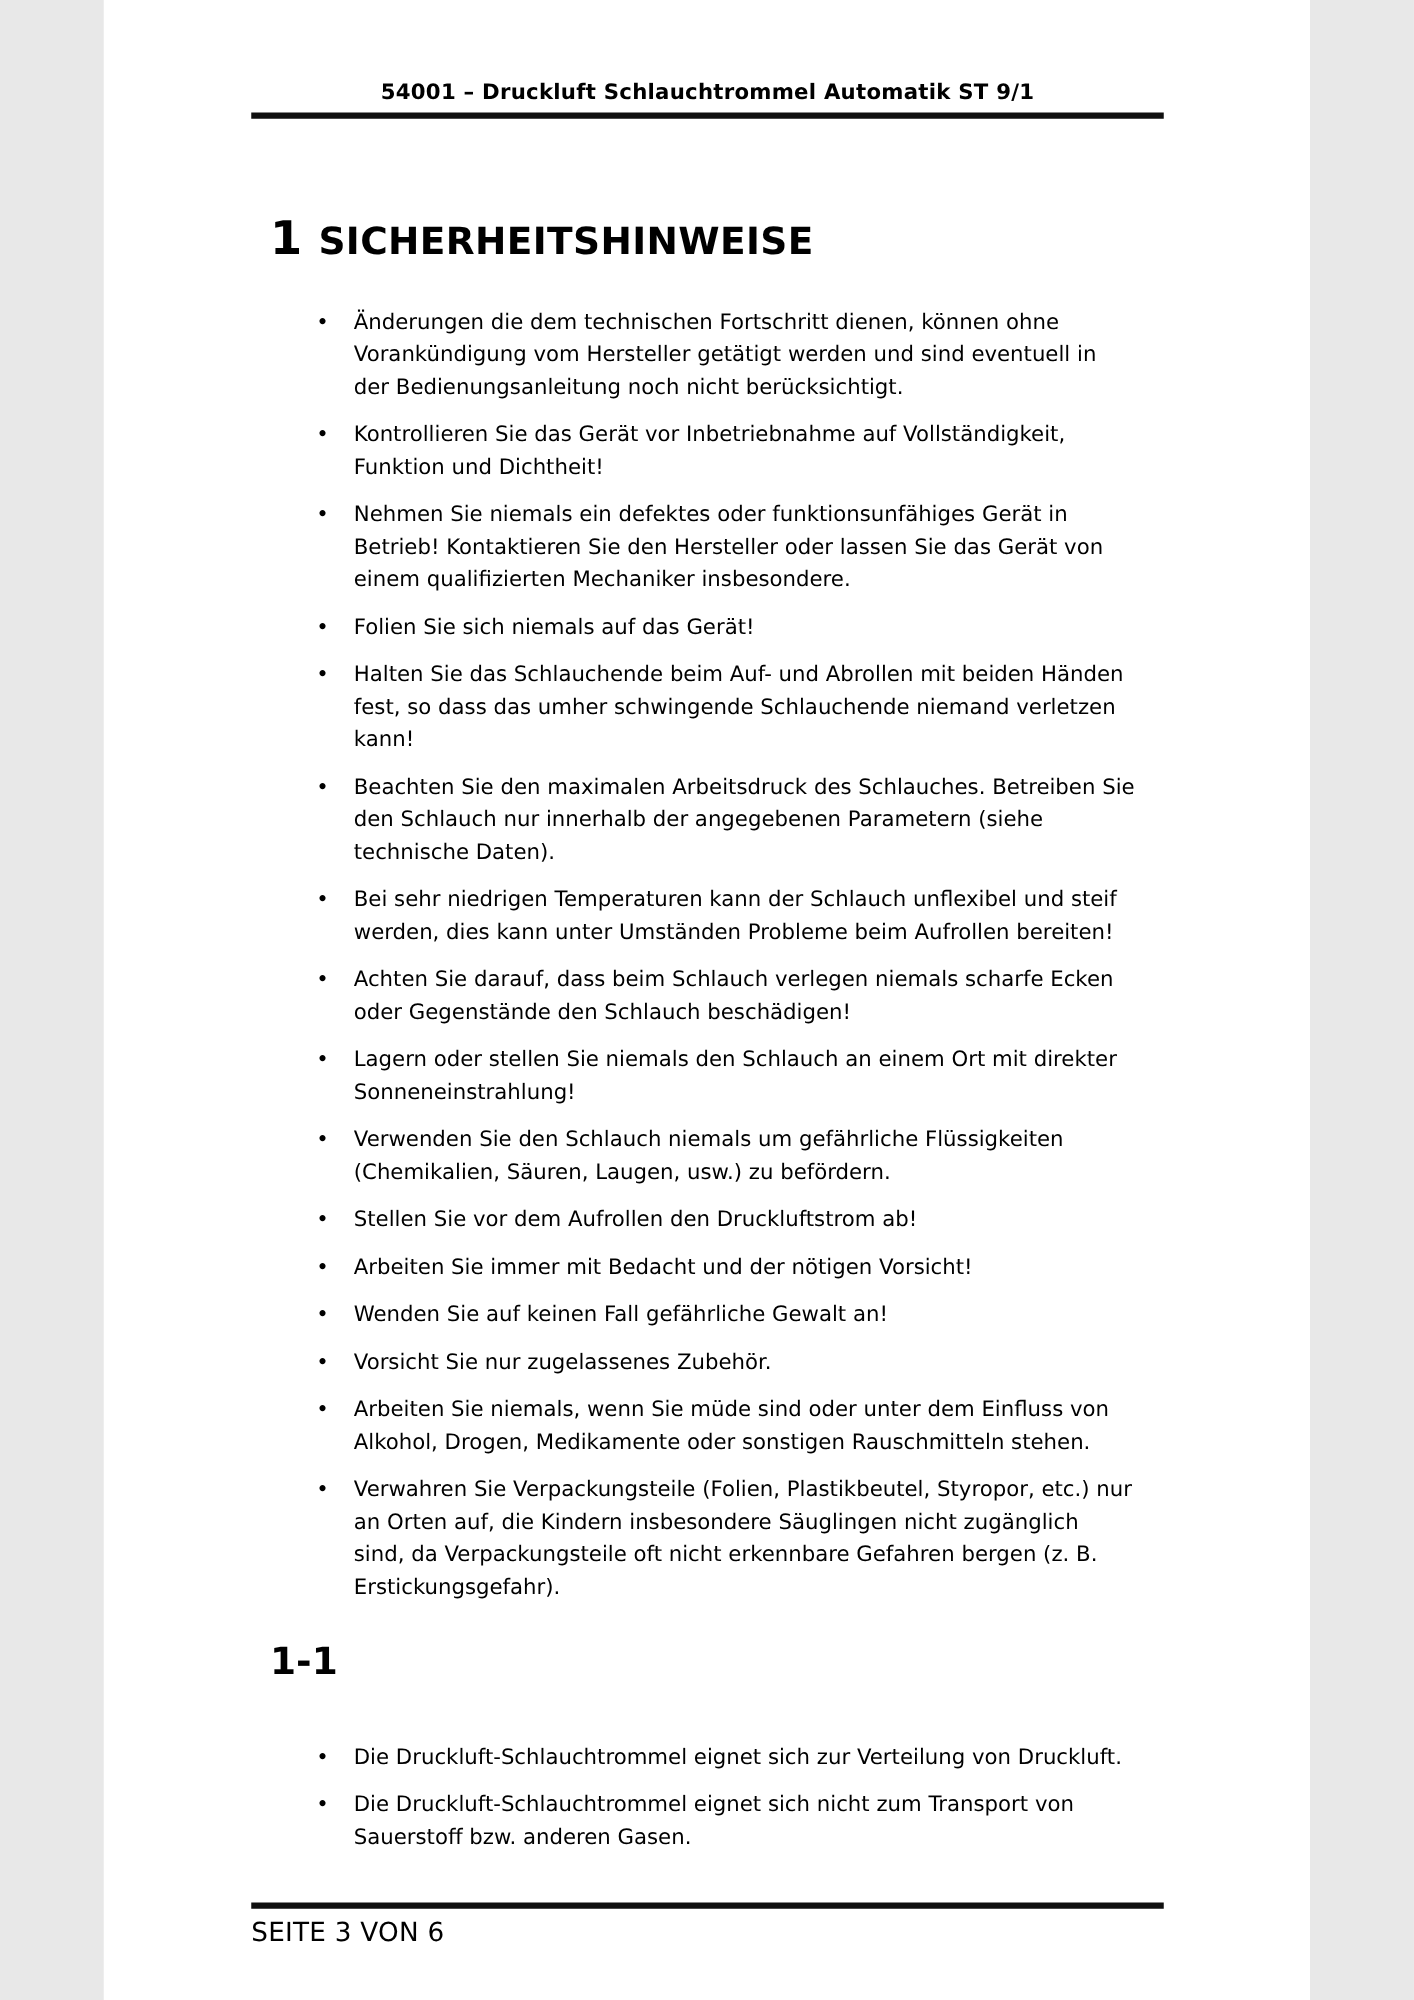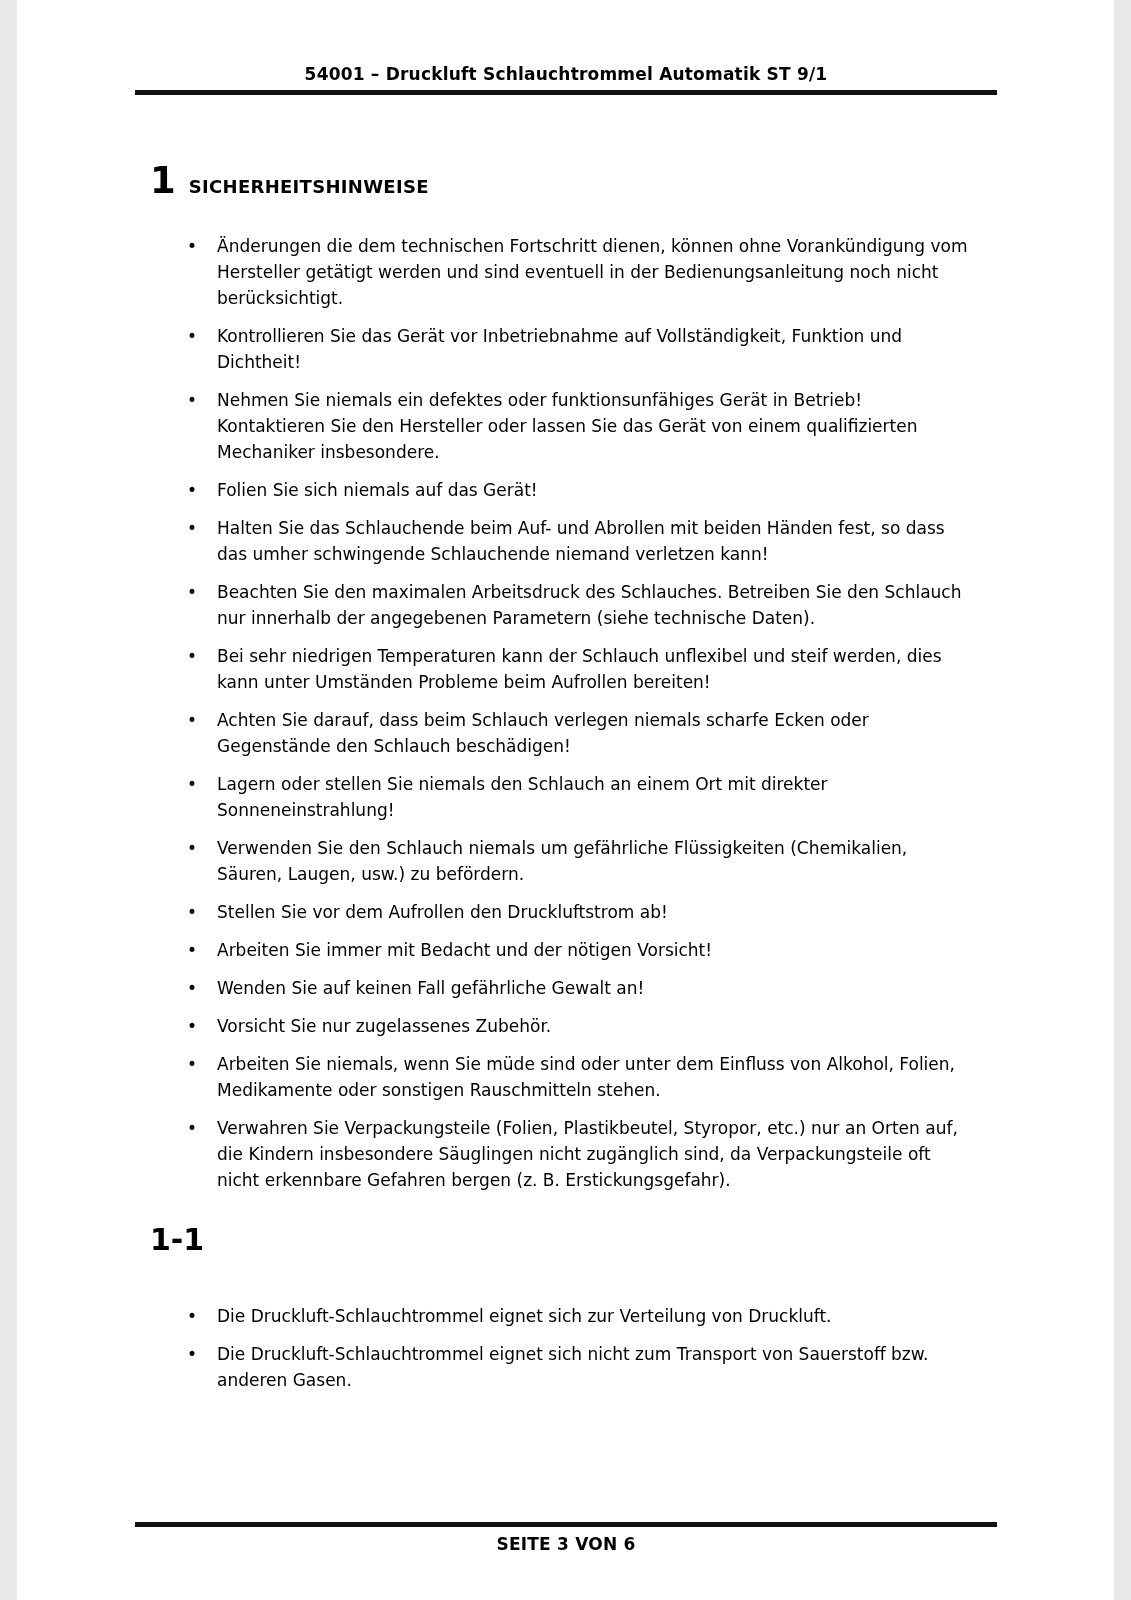--- a/index.html
+++ b/index.html
@@ -1,19 +1,19 @@
 <!DOCTYPE html>
 <html lang="de"><head>
 <meta charset="utf-8">
 <style>
   * { margin: 0; padding: 0; box-sizing: border-box; }
   html, body { background: #e8e8e8; }
   .page {
     position: relative;
-    width: 1097px;
+    width: 965px;
     height: 1600px;
     margin: 0 auto;
     background: #ffffff;
     font-family: "DejaVu Sans", "Liberation Sans", sans-serif;
     color: #000000;
     overflow: hidden;
   }
   .header-title {
     position: absolute;
     top: 64px; left: 118px; right: 117px;
@@ -32,21 +32,21 @@
     position: absolute;
     top: 128px; left: 133px; right: 140px;
   }
   .h1 {
     display: flex;
     align-items: baseline;
     gap: 13px;
     margin-bottom: 34px;
   }
   .h1 .sec-num { font-weight: bold; font-size: 37px; line-height: 1; }
-  .h1 .sec-title { font-weight: bold; font-size: 18px; letter-spacing: 0.3px; margin-top: 48px; }
+  .h1 .sec-title { font-weight: bold; font-size: 30px; letter-spacing: 0.3px; margin-top: 48px; }
   .h2 {
     display: flex;
     align-items: baseline;
     gap: 12px;
     margin-top: 32px;
     margin-bottom: 48px;
   }
   .h2 .sec-num { font-weight: bold; font-size: 30px; line-height: 1; }
   .h2 .sec-title { font-weight: bold; font-size: 20px; letter-spacing: 0.3px; }
   ul.bullets {
@@ -72,23 +72,22 @@
     position: absolute;
     left: 118px; right: 117px;
     top: 1522px;
     height: 5px;
     background: #101010;
   }
   .footer-label {
     position: absolute;
     left: 118px; right: 117px;
     top: 1534px;
-    text-align: center;
-    font-weight: bold;
-    font-size: 17px;
+    font-weight: normal;
+    font-size: 21px;
     letter-spacing: 0.2px;
   }
 </style>
 </head>
 <body>
 
 <div class="page">
 
   <div class="header-title">54001 – Druckluft Schlauchtrommel Automatik ST 9/1</div>
   <div class="header-rule"></div>
@@ -152,21 +151,21 @@
       <li>
         <span class="marker">•</span>
         <span class="item-text">Wenden Sie auf keinen Fall gefährliche Gewalt an!</span>
       </li>
       <li>
         <span class="marker">•</span>
         <span class="item-text">Vorsicht Sie nur zugelassenes Zubehör.</span>
       </li>
       <li>
         <span class="marker">•</span>
-        <span class="item-text">Arbeiten Sie niemals, wenn Sie müde sind oder unter dem Einfluss von Alkohol, Folien, Medikamente oder sonstigen Rauschmitteln stehen.</span>
+        <span class="item-text">Arbeiten Sie niemals, wenn Sie müde sind oder unter dem Einfluss von Alkohol, Drogen, Medikamente oder sonstigen Rauschmitteln stehen.</span>
       </li>
       <li>
         <span class="marker">•</span>
         <span class="item-text">Verwahren Sie Verpackungsteile (Folien, Plastikbeutel, Styropor, etc.) nur an Orten auf, die Kindern insbesondere Säuglingen nicht zugänglich sind, da Verpackungsteile oft nicht erkennbare Gefahren bergen (z. B. Erstickungsgefahr).</span>
       </li>
     </ul>
 
     <div class="h2">
       <span class="sec-num">1-1</span>
     </div>

